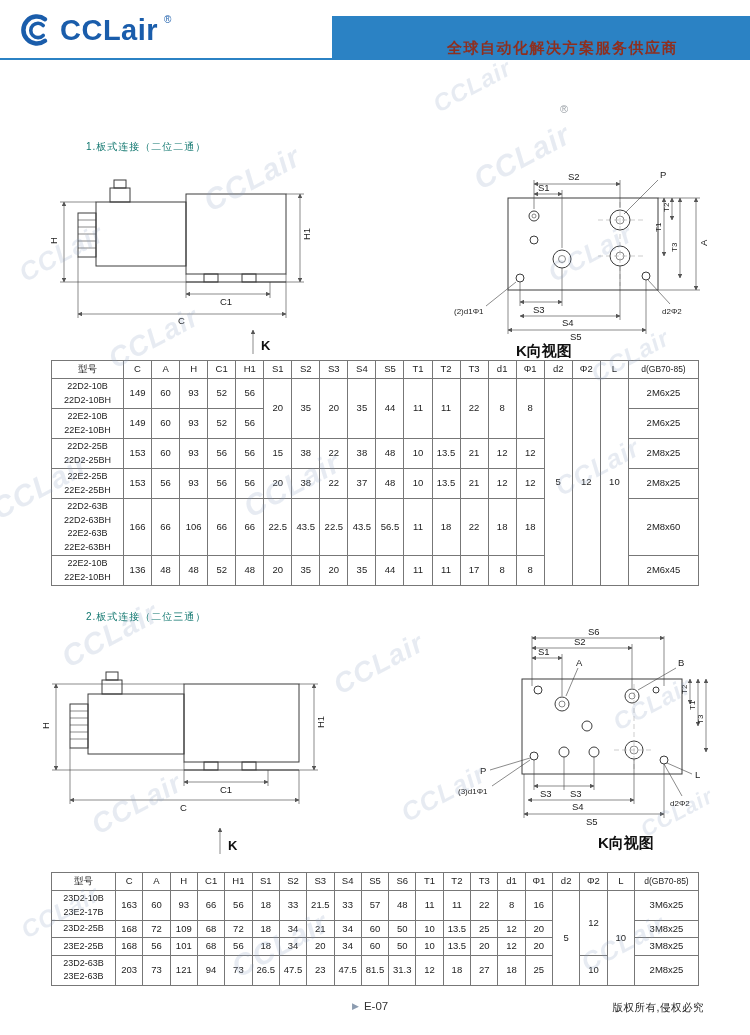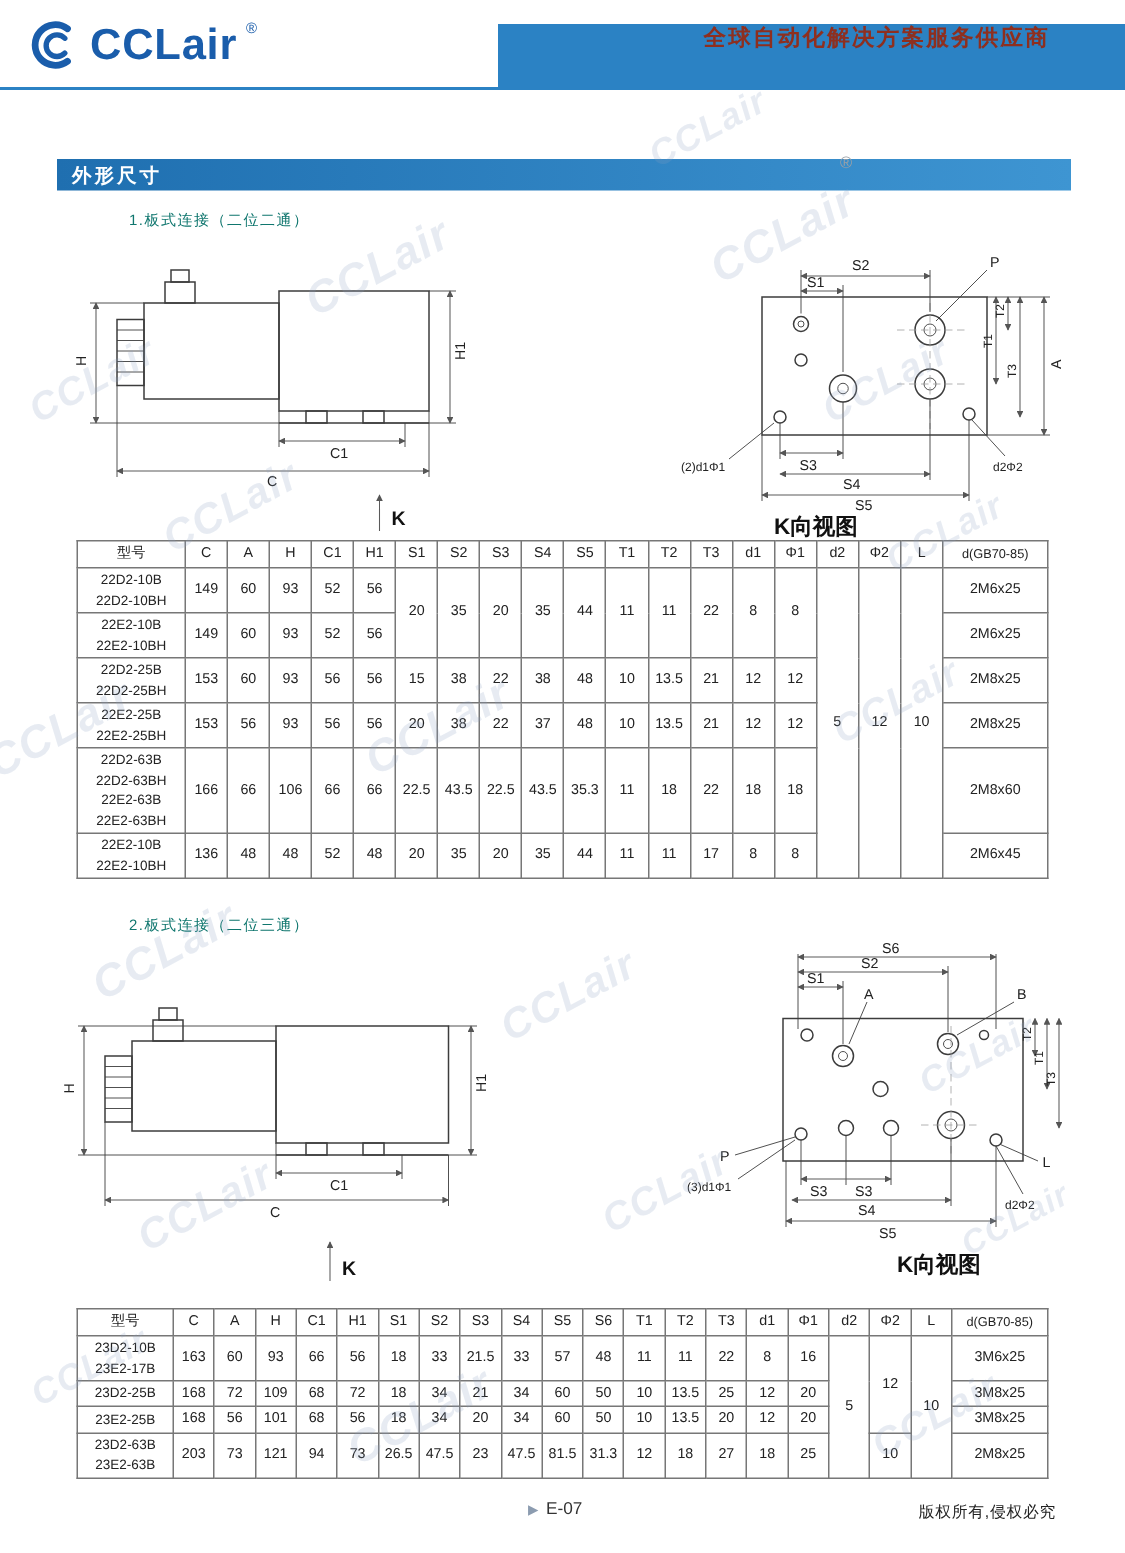--- a/index.html
+++ b/index.html
@@ -5,21 +5,21 @@
   html,body{margin:0;padding:0;background:#d8d8d8;}
   .page{position:relative;width:750px;height:1035px;background:#ffffff;overflow:hidden;
         font-family:"Liberation Sans","DejaVu Sans",sans-serif;color:#222;margin:0 auto;}
 
   
   .logo{position:absolute;left:18px;top:12px;display:flex;align-items:flex-start;gap:6px;}
   .logo-mark{width:36px;height:36px;}
   .logo-text{font-size:29px;font-weight:bold;color:#1a5dab;letter-spacing:.5px;line-height:36px;}
   .logo-reg{font-size:10px;color:#1a5dab;position:relative;top:2px;}
   .banner{position:absolute;left:332px;top:16px;right:0;height:42px;background:#2b82c4;
-          display:flex;align-items:flex-start;justify-content:flex-end;padding-right:50px;box-sizing:border-box;}
+          display:flex;align-items:flex-end;justify-content:flex-end;padding-right:72px;box-sizing:border-box;}
   .banner-text{color:#8e2f1f;font-size:15px;font-weight:bold;letter-spacing:1.5px;}
   .header-rule{position:absolute;top:58px;left:0;width:750px;height:2px;background:#2b82c4;}
 
   
   .section-bar{position:absolute;top:106px;left:38px;width:676px;height:21px;
                background:linear-gradient(90deg,#1f6fb0,#3e95d2);color:#fff;font-size:13px;
                line-height:21px;padding-left:10px;box-sizing:border-box;font-weight:bold;letter-spacing:2px;}
   .bar-reg{position:absolute;top:103px;left:560px;font-size:11px;color:#9aa0a6;}
 
   .sub-title{position:absolute;font-size:10px;color:#0f766e;letter-spacing:1px;}
@@ -67,21 +67,20 @@
       <path d="M28 15 A8 8 0 1 0 28 26" fill="none" stroke="#1a5dab" stroke-width="4" stroke-linecap="round"></path>
     </svg>
     <span class="logo-text">CCLair</span>
     <span class="logo-reg">®</span>
   </div>
   <div class="banner">
     <span class="banner-text">全球自动化解决方案服务供应商</span>
   </div>
   <div class="header-rule"></div>
 
-  <div class="section-bar">外形尺寸</div>
   <span class="bar-reg">®</span>
 
   <div class="sub-title" id="sub1">1.板式连接（二位二通）</div>
 
   <svg id="dia1" class="dia" width="665" height="205" viewBox="0 0 665 205">
     <defs>
       <marker id="ar1" viewBox="0 0 10 10" refX="9" refY="5" markerWidth="6.5" markerHeight="6.5" orient="auto-start-reverse">
         <path d="M0,0L10,5L0,10z" fill="#555"></path>
       </marker>
     </defs>
@@ -293,21 +292,21 @@
 22E2-63BH</td>
             <td>166</td>
             <td>66</td>
             <td>106</td>
             <td>66</td>
             <td>66</td>
             <td>22.5</td>
             <td>43.5</td>
             <td>22.5</td>
             <td>43.5</td>
-            <td>35.3</td>
+            <td>56.5</td>
             <td>11</td>
             <td>18</td>
             <td>22</td>
             <td>18</td>
             <td>18</td>
             <td>2M8x60</td>
           </tr>
           <tr>
             <td class="model">22E2-10B
 22E2-10BH</td>

